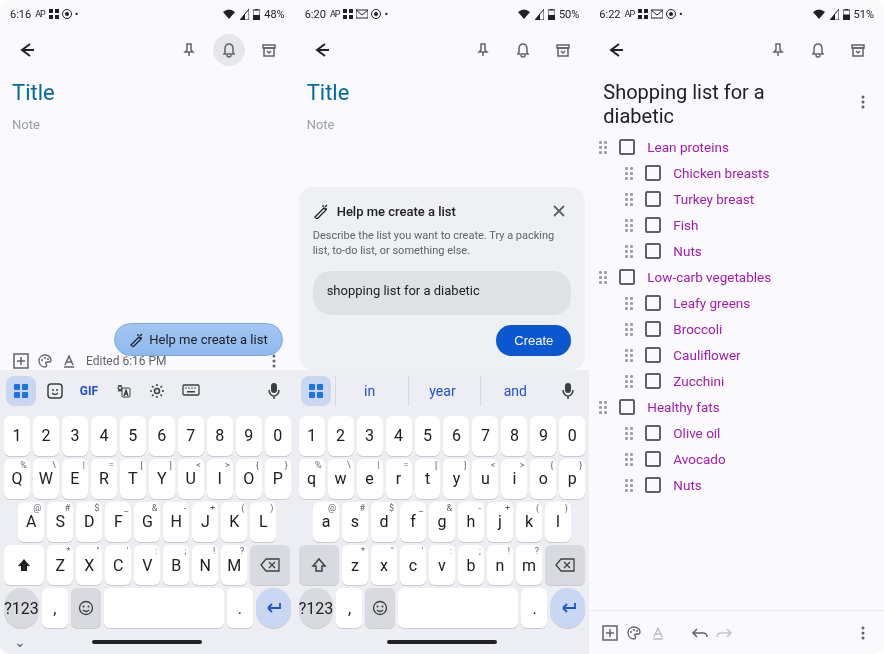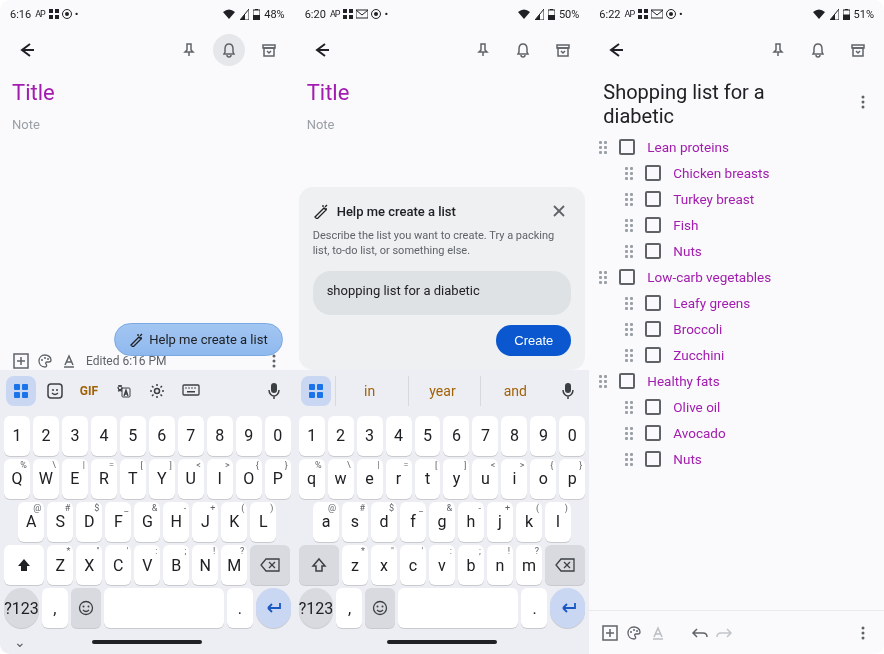--- a/index.html
+++ b/index.html
@@ -43,21 +43,21 @@
     padding: 0 10px;
   }
   .actionbar .right { display:flex; gap:8px; align-items:center; }
   .iconbtn {
     width: 32px; height: 32px; display:flex; align-items:center; justify-content:center;
     border-radius: 50%; color:#5f6368;
   }
   .iconbtn.active { background:#e6e7ea; }
   
   .titlearea { padding: 8px 12px 0 12px; }
-  .titlearea .title { font-size: 22px; color:#a21caf; font-weight:400; }
+  .titlearea .title { font-size: 22px; color:#0369a1; font-weight:400; }
   .titlearea .note { font-size: 13px; color:#9aa0a6; margin-top:12px; }
   
   .chip {
     position:absolute;
     right:12px;
     bottom:298px;
     background: linear-gradient(180deg,#a3c6f2,#8fb9ee);
     border:1px solid #7aa8e2;
     color:#202124;
     border-radius: 18px;
@@ -95,21 +95,21 @@
   
   .keyboard {
     position:absolute; left:0; right:0; bottom:0; height:284px;
     background:#edeef3; display:flex; flex-direction:column;
   }
   .kb-suggest {
     height:42px; display:flex; align-items:center; padding:0 6px; gap:4px;
   }
   .sugchip {
     height:30px; min-width:30px; border-radius:8px; display:flex; align-items:center; justify-content:center;
-    color:#a16207; font-size:14px;
+    color:#1d4ed8; font-size:14px;
   }
   .sugchip.active { background:#c9d7f3; }
   .sugchip.word { flex:1; border-left:1px solid #d7d9de; border-radius:0; }
   .sugchip.word:first-of-type { border-left:none; }
   .kb-rows { flex:1; display:flex; flex-direction:column; justify-content:space-around; padding:2px 4px 0 4px;}
   .kb-row { display:flex; gap:3px; justify-content:center; }
   .key {
     background:#fff; border-radius:6px; height:40px; flex:1; max-width:26px;
     display:flex; align-items:center; justify-content:center; font-size:16px; color:#202124;
     box-shadow: 0 1px 0 rgba(0,0,0,0.15);
@@ -761,20 +761,32 @@
       <div class="row ind">
         <div class="dragwrap">
           <i style="width: 3px; height: 3px; background: rgb(154, 160, 166); border-radius: 1px; display: block;"></i>
           <i style="width: 3px; height: 3px; background: rgb(154, 160, 166); border-radius: 1px; display: block;"></i>
           <i style="width: 3px; height: 3px; background: rgb(154, 160, 166); border-radius: 1px; display: block;"></i>
           <i style="width: 3px; height: 3px; background: rgb(154, 160, 166); border-radius: 1px; display: block;"></i>
           <i style="width: 3px; height: 3px; background: rgb(154, 160, 166); border-radius: 1px; display: block;"></i>
           <i style="width: 3px; height: 3px; background: rgb(154, 160, 166); border-radius: 1px; display: block;"></i>
         </div>
         <div class="cbox"></div>
+        <span>Cauliflower</span>
+      </div>
+      <div class="row ind">
+        <div class="dragwrap">
+          <i style="width: 3px; height: 3px; background: rgb(154, 160, 166); border-radius: 1px; display: block;"></i>
+          <i style="width: 3px; height: 3px; background: rgb(154, 160, 166); border-radius: 1px; display: block;"></i>
+          <i style="width: 3px; height: 3px; background: rgb(154, 160, 166); border-radius: 1px; display: block;"></i>
+          <i style="width: 3px; height: 3px; background: rgb(154, 160, 166); border-radius: 1px; display: block;"></i>
+          <i style="width: 3px; height: 3px; background: rgb(154, 160, 166); border-radius: 1px; display: block;"></i>
+          <i style="width: 3px; height: 3px; background: rgb(154, 160, 166); border-radius: 1px; display: block;"></i>
+        </div>
+        <div class="cbox"></div>
         <span>Zucchini</span>
       </div>
       <div class="row">
         <div class="dragwrap">
           <i style="width: 3px; height: 3px; background: rgb(154, 160, 166); border-radius: 1px; display: block;"></i>
           <i style="width: 3px; height: 3px; background: rgb(154, 160, 166); border-radius: 1px; display: block;"></i>
           <i style="width: 3px; height: 3px; background: rgb(154, 160, 166); border-radius: 1px; display: block;"></i>
           <i style="width: 3px; height: 3px; background: rgb(154, 160, 166); border-radius: 1px; display: block;"></i>
           <i style="width: 3px; height: 3px; background: rgb(154, 160, 166); border-radius: 1px; display: block;"></i>
           <i style="width: 3px; height: 3px; background: rgb(154, 160, 166); border-radius: 1px; display: block;"></i>

